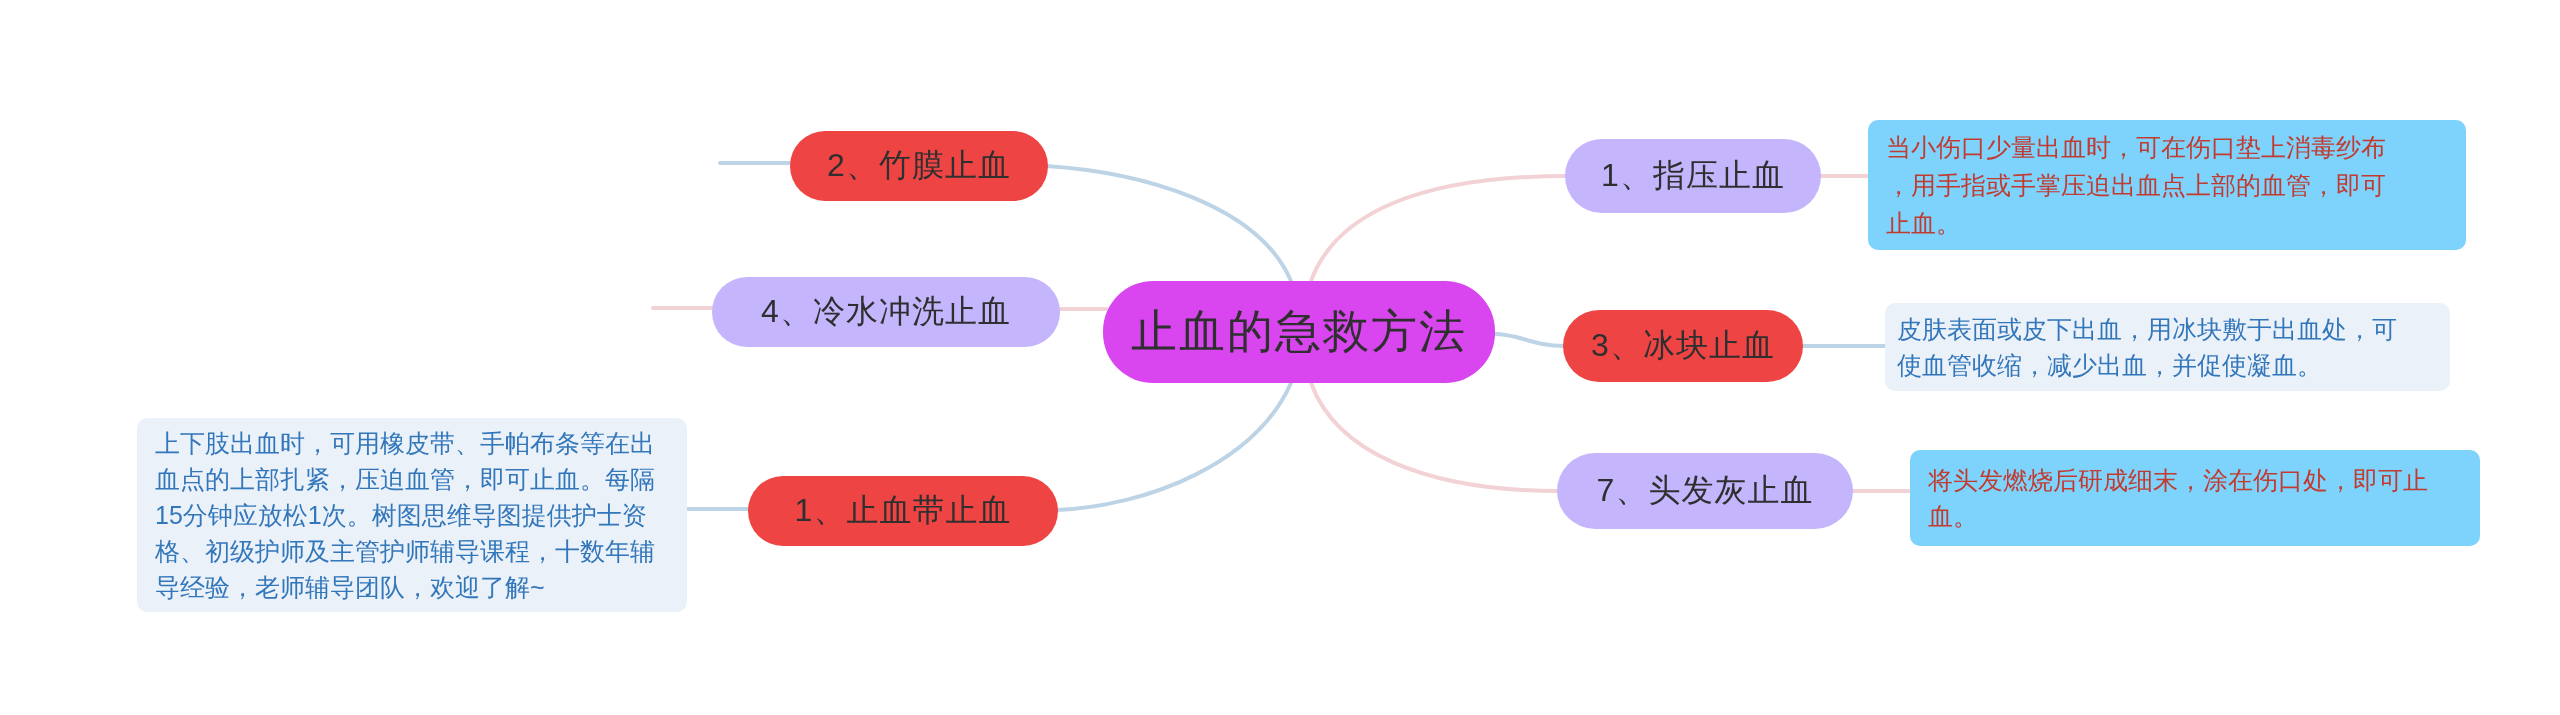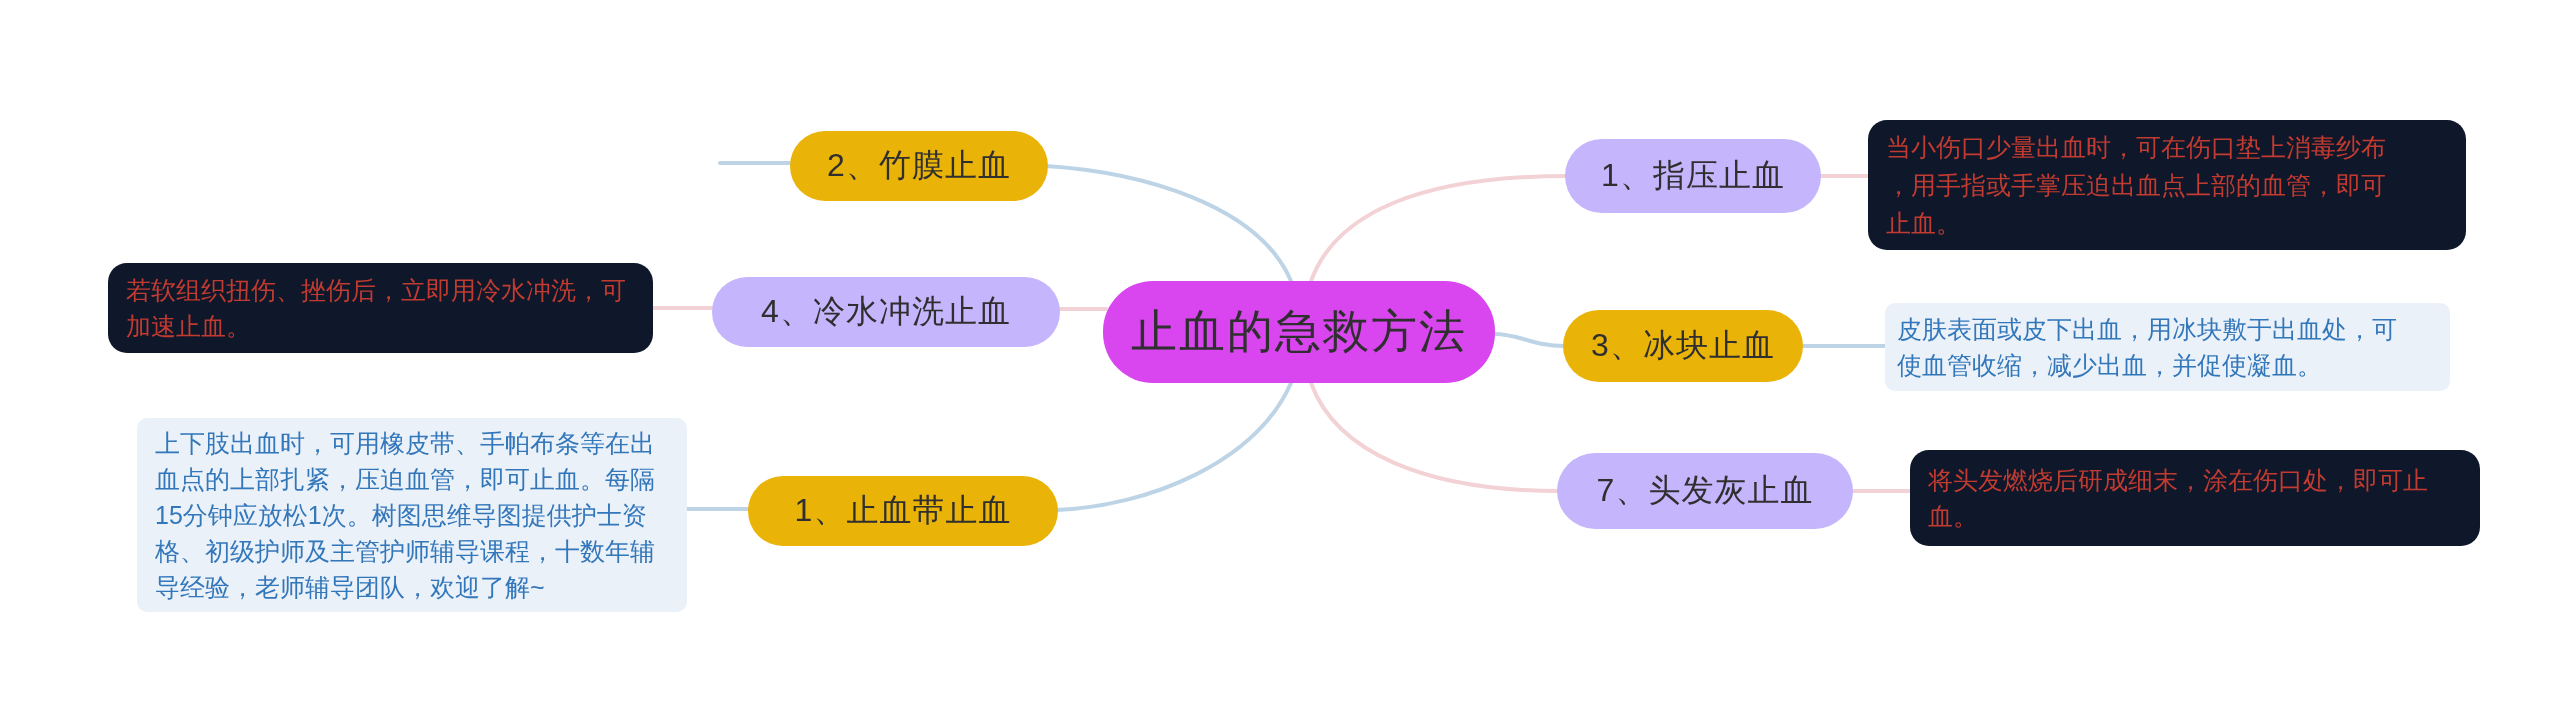--- a/index.html
+++ b/index.html
@@ -16,39 +16,39 @@
     display:flex;align-items:center;justify-content:center;
     color:#2f2f2f;
     white-space:nowrap;
   }
   .node.center{
     left:1103px;top:281px;width:392px;height:102px;
     background:#d946ef;border-radius:50px;
     font-size:46px;font-weight:500;letter-spacing:2px;
   }
   .pill{border-radius:38px;font-size:32px;letter-spacing:1px;}
-  .pill.blue{background:#eab308;}
+  .pill.blue{background:#ef4444;}
   .pill.pink{background:#c4b5fd;}
   .node.n1{left:1565px;top:139px;width:256px;height:74px;}
   .node.n2{left:790px;top:131px;width:258px;height:70px;}
   .node.n3{left:1563px;top:310px;width:240px;height:72px;}
   .node.n4{left:712px;top:277px;width:348px;height:70px;}
   .node.n5{left:1557px;top:453px;width:296px;height:76px;}
   .node.n6{left:748px;top:476px;width:310px;height:70px;}
   .note{
     position:absolute;z-index:2;
     display:flex;align-items:center;
     border-radius:10px;
     font-size:25px;line-height:36px;
     padding:6px 18px;box-sizing:border-box;
     white-space:pre-line;
     text-align:left;
   }
   .note.blue{background:#ebf1f8;color:#3377bb;}
-  .note.pink{background:#0f172a;color:#c13b30;border-radius:19px;}
+  .note.pink{background:#7dd3fc;color:#c13b30;}
   .note.na{left:180px;top:118px;width:540px;height:90px;}
   .note.nb{left:108px;top:263px;width:545px;height:90px;}
   .note.nc{left:137px;top:418px;width:550px;height:194px;}
   .note.nd{left:1868px;top:120px;width:598px;height:130px;line-height:38px;}
   .note.ne{left:1885px;top:303px;width:565px;height:88px;padding-left:12px;}
   .note.nf{left:1910px;top:450px;width:570px;height:96px;}
 </style>
 </head>
 <body>
 
@@ -78,22 +78,20 @@
   <div class="node pill blue n3">3、冰块止血</div>
   <div class="node pill pink n4">4、冷水冲洗止血</div>
   <div class="node pill pink n5">7、头发灰止血</div>
   <div class="node pill blue n6">1、止血带止血</div>
 
   <div class="note pink nd">当小伤口少量出血时，可在伤口垫上消毒纱布
 ，用手指或手掌压迫出血点上部的血管，即可
 止血。</div>
   <div class="note blue ne">皮肤表面或皮下出血，用冰块敷于出血处，可
 使血管收缩，减少出血，并促使凝血。</div>
-  <div class="note pink nb">若软组织扭伤、挫伤后，立即用冷水冲洗，可
-加速止血。</div>
   <div class="note pink nf">将头发燃烧后研成细末，涂在伤口处，即可止
 血。</div>
   <div class="note blue nc">上下肢出血时，可用橡皮带、手帕布条等在出
 血点的上部扎紧，压迫血管，即可止血。每隔
 15分钟应放松1次。树图思维导图提供护士资
 格、初级护师及主管护师辅导课程，十数年辅
 导经验，老师辅导团队，欢迎了解~</div>
 
 </div>
 

